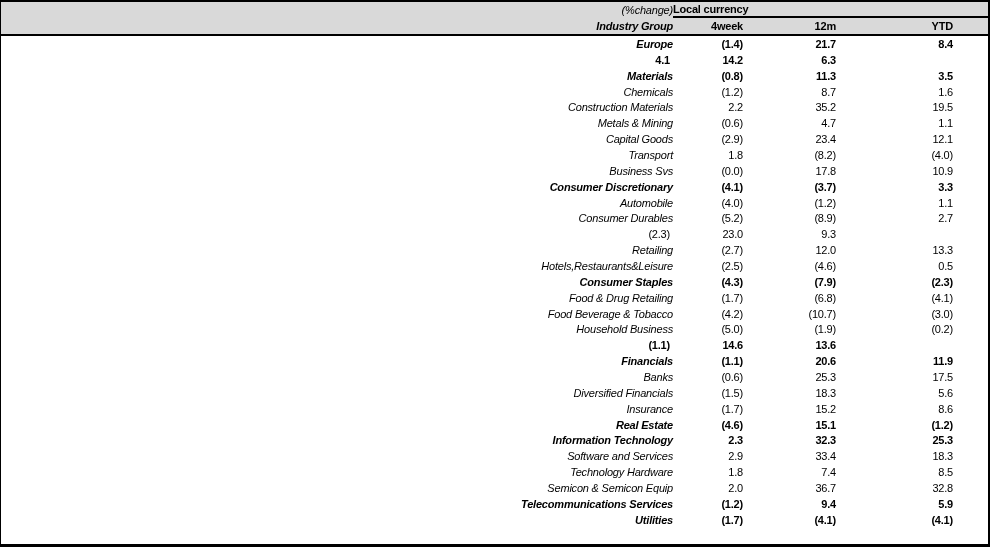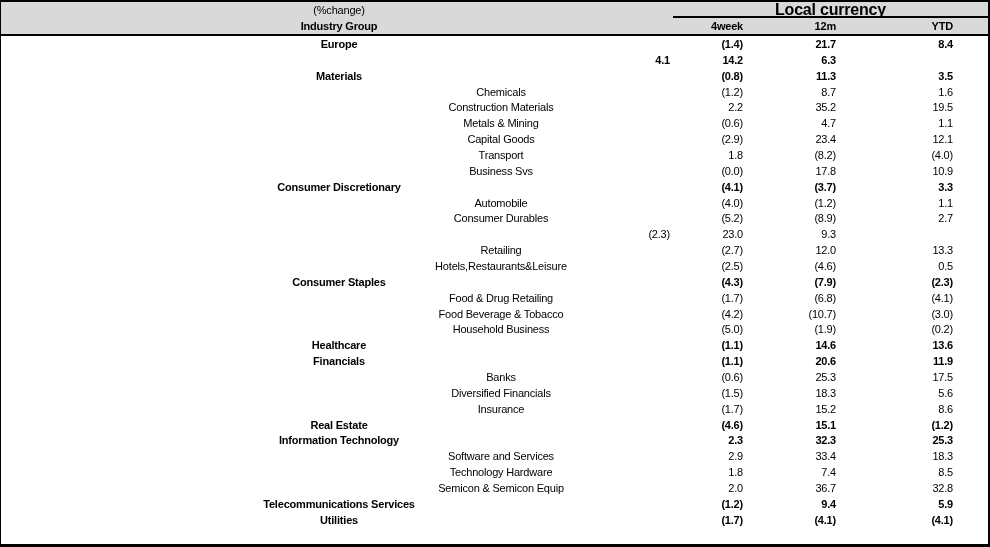--- a/index.html
+++ b/index.html
@@ -22,27 +22,27 @@
     display: grid;
     grid-template-columns: 672px 73px 93px 117px 1fr;
     align-items: center;
   }
   .header {
     background: var(--header-bg, #d9d9d9);
     border-bottom: 2.5px solid #000;
   }
   .h-row { height: 16px; }
   .cell { font-size: 11px; letter-spacing: -0.2px; white-space: nowrap; overflow: visible; }
-  .cell.label { padding-left: 4px; text-align: center; }
+  .cell.label { padding-left: 4px; text-align: right; font-style: italic; }
   .cell.num { text-align: right; padding-right: 3px; }
   .bold { font-weight: bold; }
   .currency-span {
     grid-column: 2 / 6;
-    text-align: center;
-    font-size: 16px;
+    text-align: left;
+    font-size: 11px;
     font-weight: bold;
     letter-spacing: -0.2px;
     border-bottom: 2px solid #000;
     height: 16px;
     line-height: 15px;
     align-self: end;
   }
   .tbody .row { height: 15.86px; }
   .tbody .row.group .cell { font-weight: bold; }
   .tbody .row.sub .cell.label { padding-left: 328px; font-weight: normal; }
@@ -192,21 +192,20 @@
         <div class="cell"></div>
       </div>
       <div class="row sub">
         <div class="cell label">Household Business</div>
         <div class="cell num">(5.0)</div>
         <div class="cell num">(1.9)</div>
         <div class="cell num">(0.2)</div>
         <div class="cell"></div>
       </div>
       <div class="row group">
-        <div class="cell label">Healthcare</div>
         <div class="cell num">(1.1)</div>
         <div class="cell num">14.6</div>
         <div class="cell num">13.6</div>
         <div class="cell"></div>
       </div>
       <div class="row group">
         <div class="cell label">Financials</div>
         <div class="cell num">(1.1)</div>
         <div class="cell num">20.6</div>
         <div class="cell num">11.9</div>

